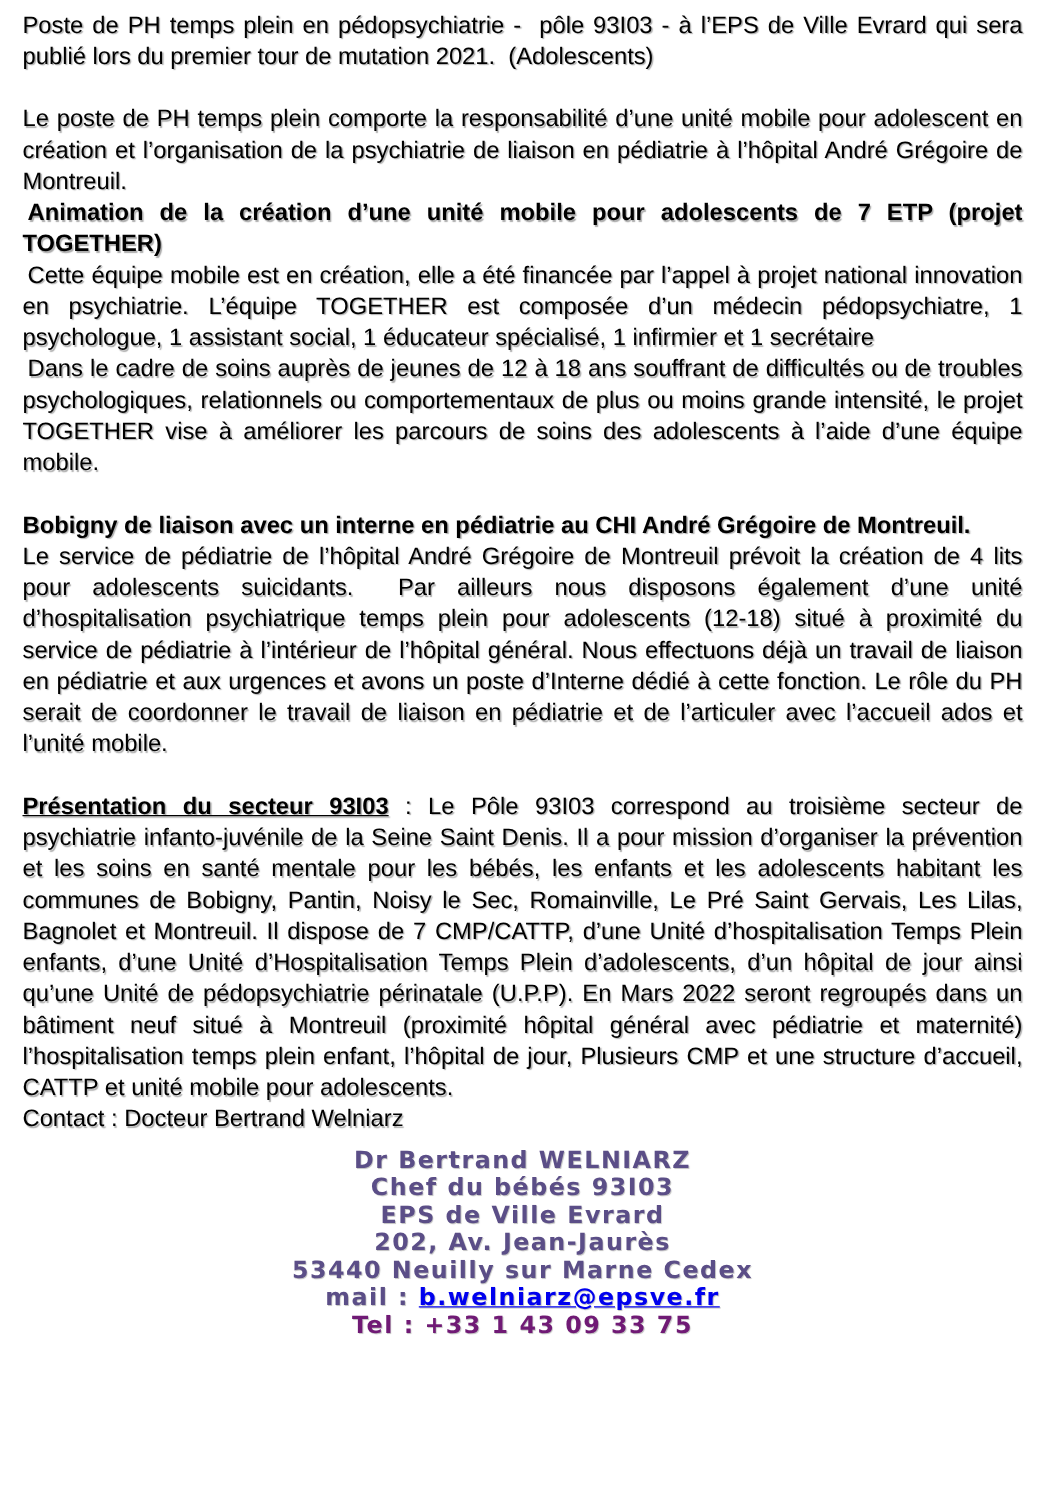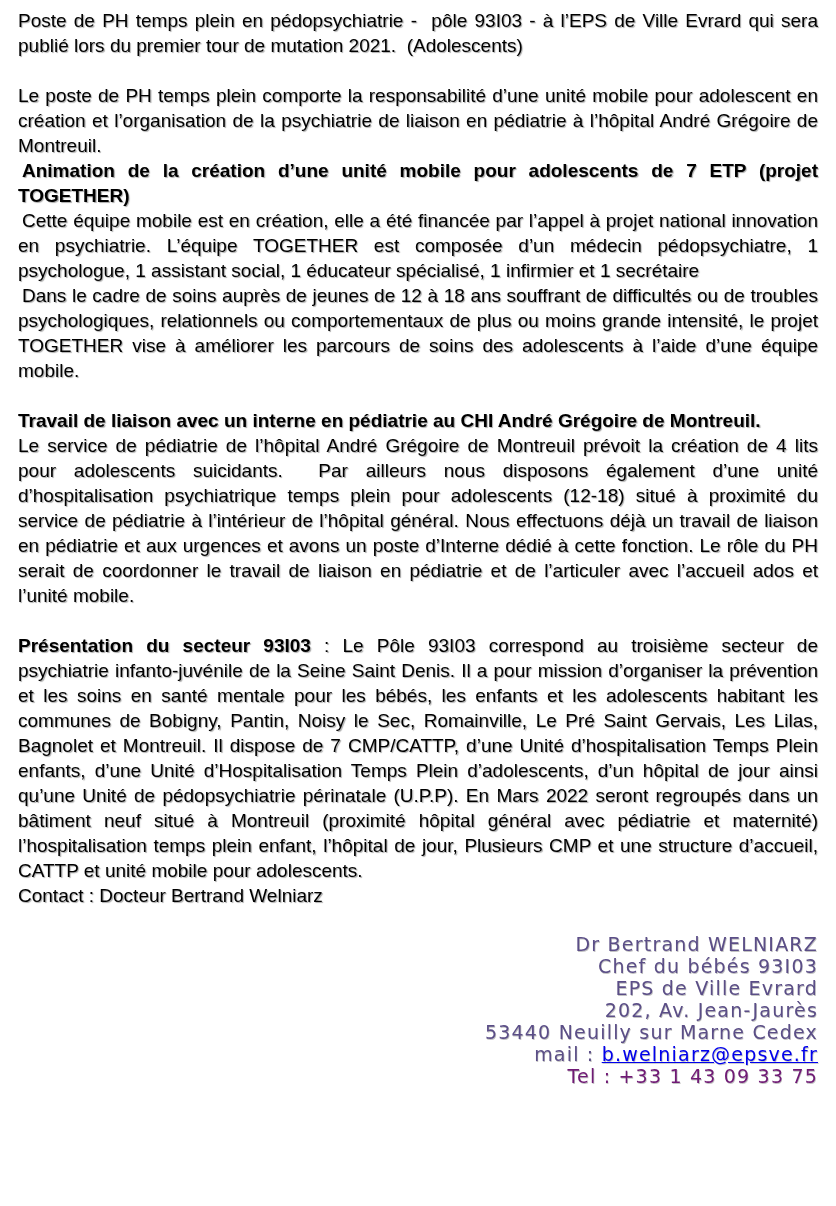--- a/index.html
+++ b/index.html
@@ -19,32 +19,32 @@
     font-size: 19px;
     line-height: 25px;
     color: #000000;
   }
   .page p {
     margin: 0;
     text-align: justify;
     text-shadow: 1.1px 1.2px 0.9px rgba(70,70,70,0.45);
   }
   .bold { font-weight: bold; }
-  .underline { }
+  .underline { text-decoration: underline; }
   .indent { text-indent: 4px; }
   .spacer { height: 25px; }
   .sig {
-    margin-top: 25px;
+    margin-top: 9px;
     font-family: "DejaVu Sans", sans-serif;
-    font-weight: normal;
+    font-weight: bold;
     font-size: 19px;
     line-height: 22px;
     letter-spacing: 1.2px;
     color: #5B4E87;
-    text-align: right;
+    text-align: center;
     text-shadow: 0.7px 0.8px 0.6px rgba(80,80,80,0.35);
   }
   .sig .black { color: #701a75; }
   .sig a.mail-link {
     color: #0000EE;
     text-decoration: underline;
     cursor: pointer;
   }
 </style>
 </head>
@@ -59,21 +59,21 @@
   <p>Le poste de PH temps plein comporte la responsabilité d’une unité mobile pour adolescent en création et l’organisation de la psychiatrie de liaison en pédiatrie à l’hôpital André Grégoire de Montreuil.</p>
 
   <p class="bold indent">Animation de la création d’une unité mobile pour adolescents de 7 ETP (projet TOGETHER)</p>
 
   <p class="indent">Cette équipe mobile est en création, elle a été financée par l’appel à projet national innovation en psychiatrie. L’équipe TOGETHER est composée d’un médecin pédopsychiatre, 1 psychologue, 1 assistant social, 1 éducateur spécialisé, 1 infirmier et 1 secrétaire</p>
 
   <p class="indent">Dans le cadre de soins auprès de jeunes de 12 à 18 ans souffrant de difficultés ou de troubles psychologiques, relationnels ou comportementaux de plus ou moins grande intensité, le projet TOGETHER vise à améliorer les parcours de soins des adolescents à l’aide d’une équipe mobile.</p>
 
   <div class="spacer"></div>
 
-  <p class="bold">Travail de liaison avec un interne en pédiatrie au CHI André Grégoire de Montreuil.</p>
+  <p class="bold">Bobigny de liaison avec un interne en pédiatrie au CHI André Grégoire de Montreuil.</p>
 
   <p>Le service de pédiatrie de l’hôpital André Grégoire de Montreuil prévoit la création de 4 lits pour adolescents suicidants.&nbsp; Par ailleurs nous disposons également d’une unité d’hospitalisation psychiatrique temps plein pour adolescents (12-18) situé à proximité du service de pédiatrie à l’intérieur de l’hôpital général. Nous effectuons déjà un travail de liaison en pédiatrie et aux urgences et avons un poste d’Interne dédié à cette fonction. Le rôle du PH serait de coordonner le travail de liaison en pédiatrie et de l’articuler avec l’accueil ados et l’unité mobile.</p>
 
   <div class="spacer"></div>
 
   <p><span class="bold underline">Présentation du secteur 93I03</span><span> : Le Pôle 93I03 correspond au troisième secteur de psychiatrie infanto-juvénile de la Seine Saint Denis. Il a pour mission d’organiser la prévention et les soins en santé mentale pour les bébés, les enfants et les adolescents habitant les communes de Bobigny, Pantin, Noisy le Sec, Romainville, Le Pré Saint Gervais, Les Lilas, Bagnolet et Montreuil. Il dispose de 7 CMP/CATTP, d’une Unité d’hospitalisation Temps Plein enfants, d’une Unité d’Hospitalisation Temps Plein d’adolescents, d’un hôpital de jour ainsi qu’une Unité de pédopsychiatrie périnatale (U.P.P). En Mars 2022 seront regroupés dans un bâtiment neuf situé à Montreuil (proximité hôpital général avec pédiatrie et maternité) l’hospitalisation temps plein enfant, l’hôpital de jour, Plusieurs CMP et une structure d’accueil, CATTP et unité mobile pour adolescents.</span></p>
 
   <p>Contact : Docteur Bertrand Welniarz</p>
 
   <div class="sig">

